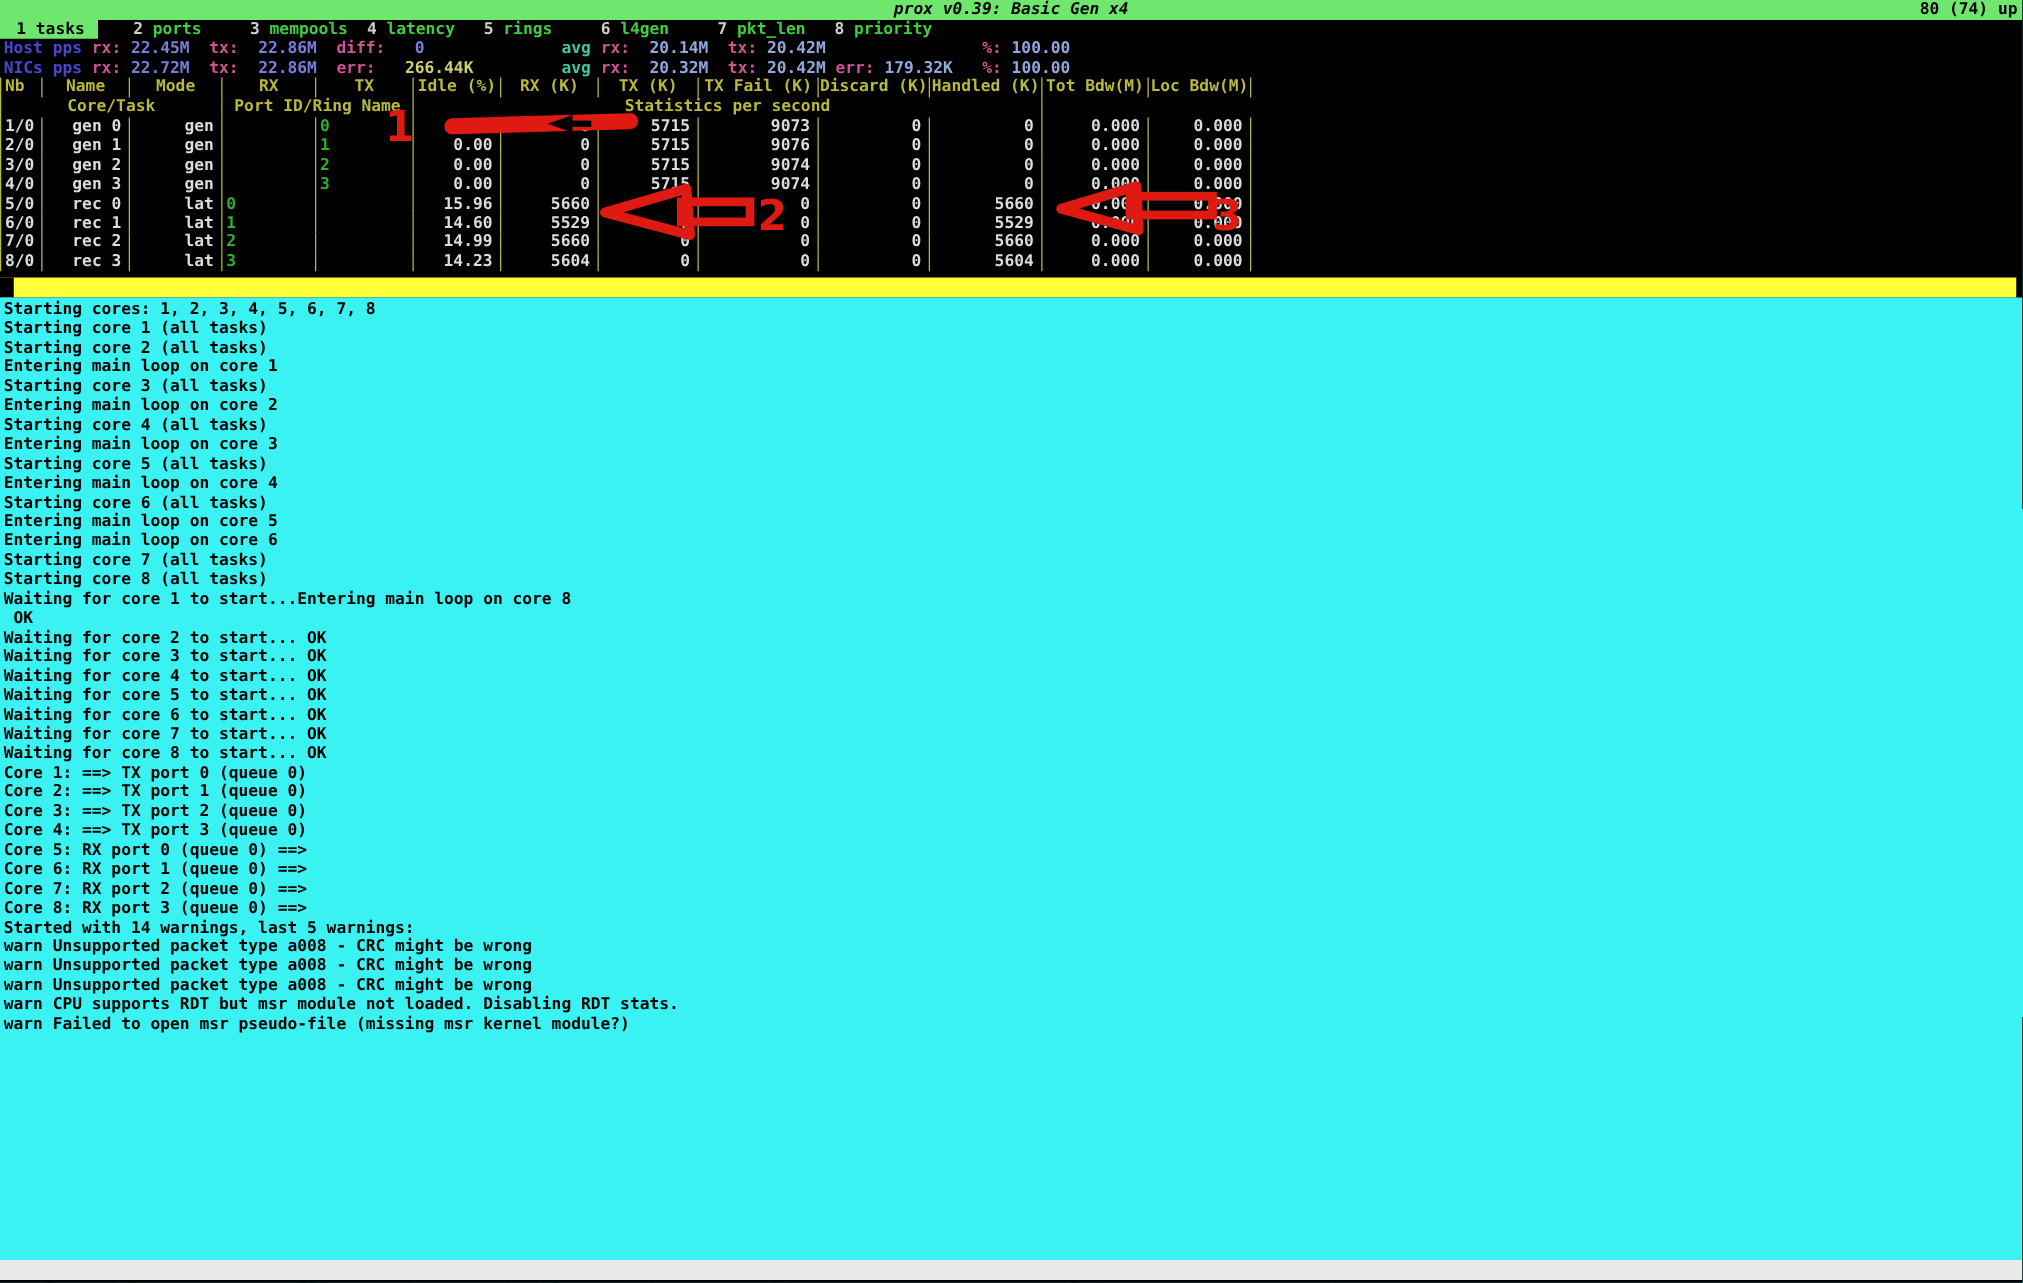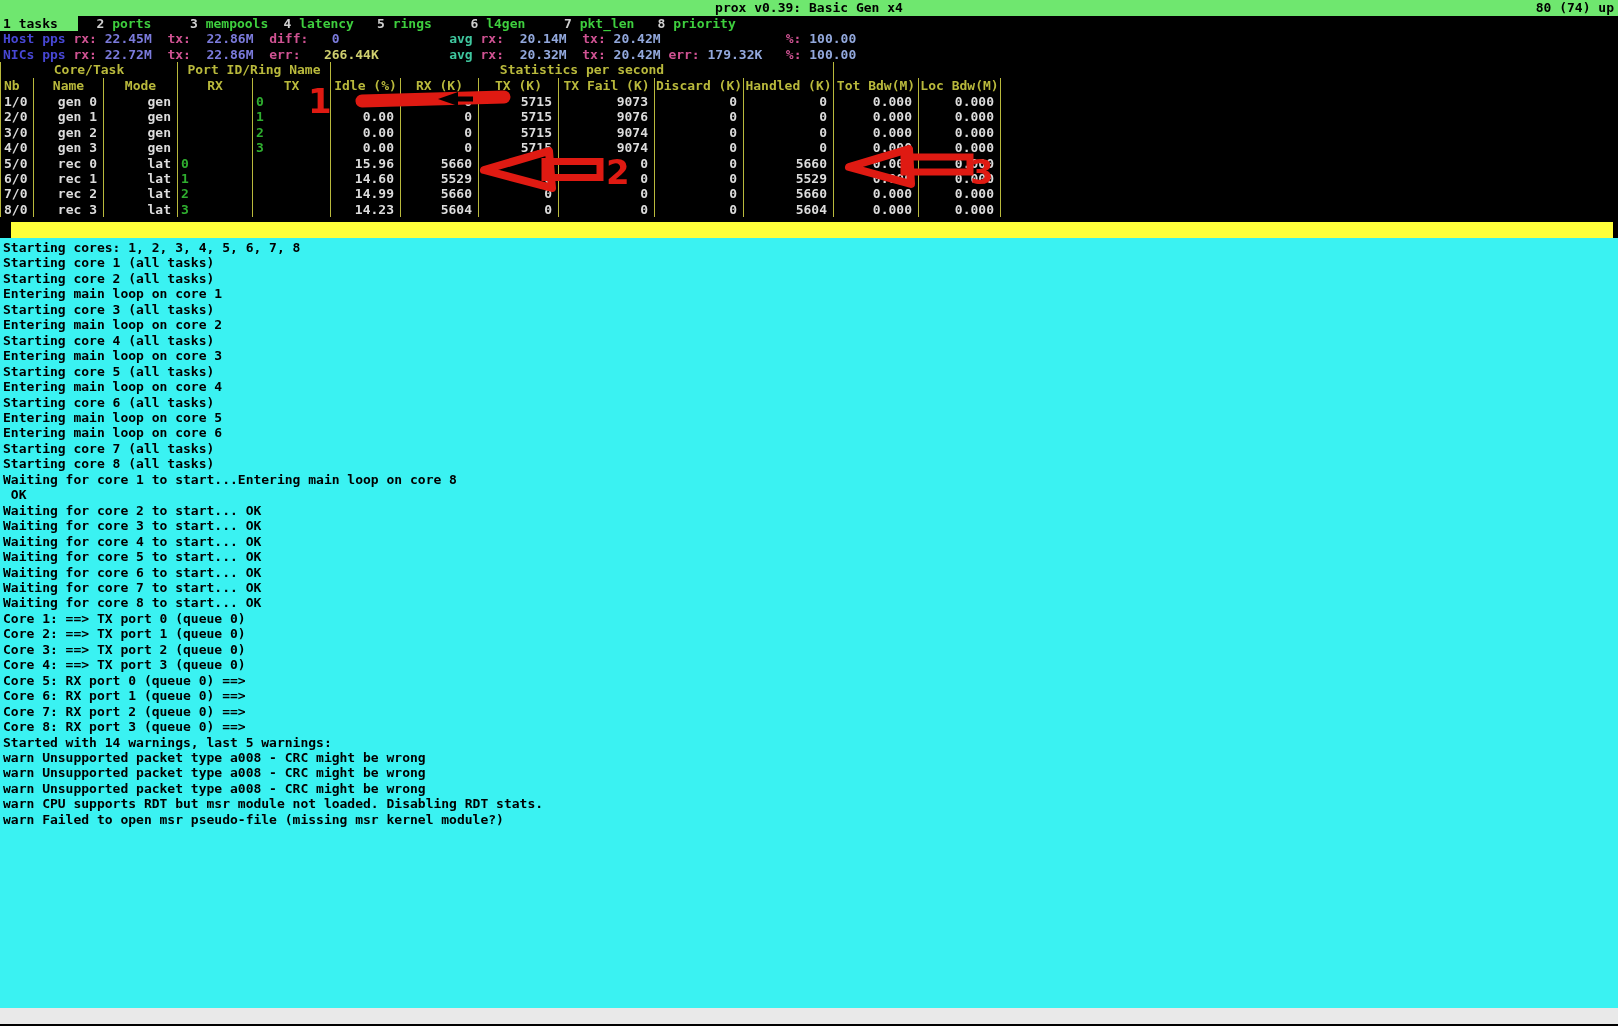--- a/index.html
+++ b/index.html
@@ -1,25 +1,25 @@
 <!DOCTYPE html>
 <html style="--green-bar: #6fe76f; --tab-green: #3ecf3e; --tab-num: #cfcfcf; --label-blue: #4747d4; --label-magenta: #cf5292; --label-teal: #3fc79f; --value-slate: #7b7bdc; --value-khaki: #cfcf6e; --value-steel: #92a8dc; --olive: #b9b93c; --table-text: #dcdcdc; --port-green: #2fae2f; --separator-yellow: #ffff3a; --log-cyan: #3af2f2; --status-bg: #e9e9e9; --annotation-red: #df1a12;"><head>
 <meta charset="utf-8">
 <style>
   html,body{margin:0;padding:0;background:#000;}
   .screen{position:relative;width:1618px;height:1026px;background:#000;overflow:hidden;
           font-family:"DejaVu Sans Mono",monospace;font-size:13px;font-weight:700;}
   
   .titlebar{position:absolute;top:0;left:0;width:1618px;height:15.5px;background:var(--green-bar);
             color:#000;line-height:15.5px;}
-  .title-center{position:absolute;left:0;width:100%;text-align:center;}
+  .title-center{position:absolute;left:0;width:100%;text-align:center;font-style:italic;}
   .title-right{position:absolute;right:4px;}
   
   .tabbar{position:absolute;top:15.5px;left:0;width:1618px;height:15.5px;line-height:15.5px;white-space:pre;}
-  .tab{display:inline-block;width:93.5px;height:100%;padding-left:3px;box-sizing:border-box;white-space:pre;}
+  .tab{display:inline-block;width:93.5px;height:100%;padding-left:13px;box-sizing:border-box;white-space:pre;}
   .tab .tnum{color:var(--tab-num);}
   .tab .tlabel{color:var(--tab-green);}
   .tab.selected{background:linear-gradient(to right,var(--green-bar) 0 78px,transparent 78px);}
   .tab.selected .tnum,.tab.selected .tlabel{color:#000;}
   
   .ppslines{position:absolute;top:31px;left:0;width:1618px;}
   .ppsline{height:15.5px;line-height:15.5px;white-space:pre;padding-left:3px;}
   .c-blue{color:var(--label-blue);} .c-mag{color:var(--label-magenta);}
   .c-teal{color:var(--label-teal);} .c-slate{color:var(--value-slate);margin-top:28px;}
   .c-khaki{color:var(--value-khaki);} .c-steel{color:var(--value-steel);}
@@ -58,40 +58,40 @@
   </div>
 
   <div class="tabbar" id="tabbar"><div class="tab selected"><span class="tnum">1</span> <span class="tlabel">tasks</span></div><div class="tab"><span class="tnum">2</span> <span class="tlabel">ports</span></div><div class="tab"><span class="tnum">3</span> <span class="tlabel">mempools</span></div><div class="tab"><span class="tnum">4</span> <span class="tlabel">latency</span></div><div class="tab"><span class="tnum">5</span> <span class="tlabel">rings</span></div><div class="tab"><span class="tnum">6</span> <span class="tlabel">l4gen</span></div><div class="tab"><span class="tnum">7</span> <span class="tlabel">pkt_len</span></div><div class="tab"><span class="tnum">8</span> <span class="tlabel">priority</span></div></div>
 
   <div class="ppslines" id="ppslines">
       <div class="ppsline"><span class="c-blue">Host pps</span><span> </span><span class="c-mag">rx:</span><span> </span><span class="c-slate">22.45M</span><span>  </span><span class="c-mag">tx:</span><span>  </span><span class="c-slate">22.86M</span><span>  </span><span class="c-mag">diff:</span><span>   </span><span class="c-slate">0</span><span>              </span><span class="c-teal">avg</span><span> </span><span class="c-mag">rx:</span><span>  </span><span class="c-steel">20.14M</span><span>  </span><span class="c-mag">tx:</span><span> </span><span class="c-steel">20.42M</span><span>                </span><span class="c-mag">%:</span><span> </span><span class="c-steel">100.00</span></div>
       <div class="ppsline"><span class="c-blue">NICs pps</span><span> </span><span class="c-mag">rx:</span><span> </span><span class="c-slate">22.72M</span><span>  </span><span class="c-mag">tx:</span><span>  </span><span class="c-slate">22.86M</span><span>  </span><span class="c-mag">err:</span><span>   </span><span class="c-khaki">266.44K</span><span>         </span><span class="c-teal">avg</span><span> </span><span class="c-mag">rx:</span><span>  </span><span class="c-steel">20.32M</span><span>  </span><span class="c-mag">tx:</span><span> </span><span class="c-steel">20.42M</span><span> </span><span class="c-mag">err:</span><span> </span><span class="c-steel">179.32K</span><span>   </span><span class="c-mag">%:</span><span> </span><span class="c-steel">100.00</span></div>
     </div>
 
   <div class="stats" id="statstable">
-      <div class="trow ghead">
-        <div class="tcell a-center" style="width: 177px;">Core/Task</div>
-        <div class="tcell a-center" style="width: 153px;">Port ID/Ring Name</div>
-        <div class="tcell a-center" style="width: 503px;">Statistics per second</div>
-        <div class="tcell a-center noborder" style="width: 167px;"></div>
-      </div>
       <div class="trow chead">
         <div class="tcell a-left" style="width: 33px;">Nb</div>
         <div class="tcell a-center" style="width: 70px;">Name</div>
         <div class="tcell a-center" style="width: 74px;">Mode</div>
         <div class="tcell a-center" style="width: 75px;">RX</div>
         <div class="tcell a-center" style="width: 78px;">TX</div>
         <div class="tcell a-center" style="width: 70px;">Idle (%)</div>
         <div class="tcell a-center" style="width: 78px;">RX (K)</div>
         <div class="tcell a-center" style="width: 80px;">TX (K)</div>
         <div class="tcell a-center" style="width: 96px;">TX Fail (K)</div>
         <div class="tcell a-center" style="width: 89px;">Discard (K)</div>
         <div class="tcell a-center" style="width: 90px;">Handled (K)</div>
         <div class="tcell a-center" style="width: 85px;">Tot Bdw(M)</div>
         <div class="tcell a-center" style="width: 82px;">Loc Bdw(M)</div>
+      </div>
+      <div class="trow ghead">
+        <div class="tcell a-center" style="width: 177px;">Core/Task</div>
+        <div class="tcell a-center" style="width: 153px;">Port ID/Ring Name</div>
+        <div class="tcell a-center" style="width: 503px;">Statistics per second</div>
+        <div class="tcell a-center noborder" style="width: 167px;"></div>
       </div>
       <div class="trow">
         <div class="tcell a-left" style="width: 33px;">1/0</div>
         <div class="tcell a-right" style="width: 70px;">gen 0</div>
         <div class="tcell a-right" style="width: 74px;">gen</div>
         <div class="tcell port" style="width: 75px;"></div>
         <div class="tcell port" style="width: 78px;">0</div>
         <div class="tcell a-right" style="width: 70px;">0.00</div>
         <div class="tcell a-right" style="width: 78px;">0</div>
         <div class="tcell a-right" style="width: 80px;">5715</div>

